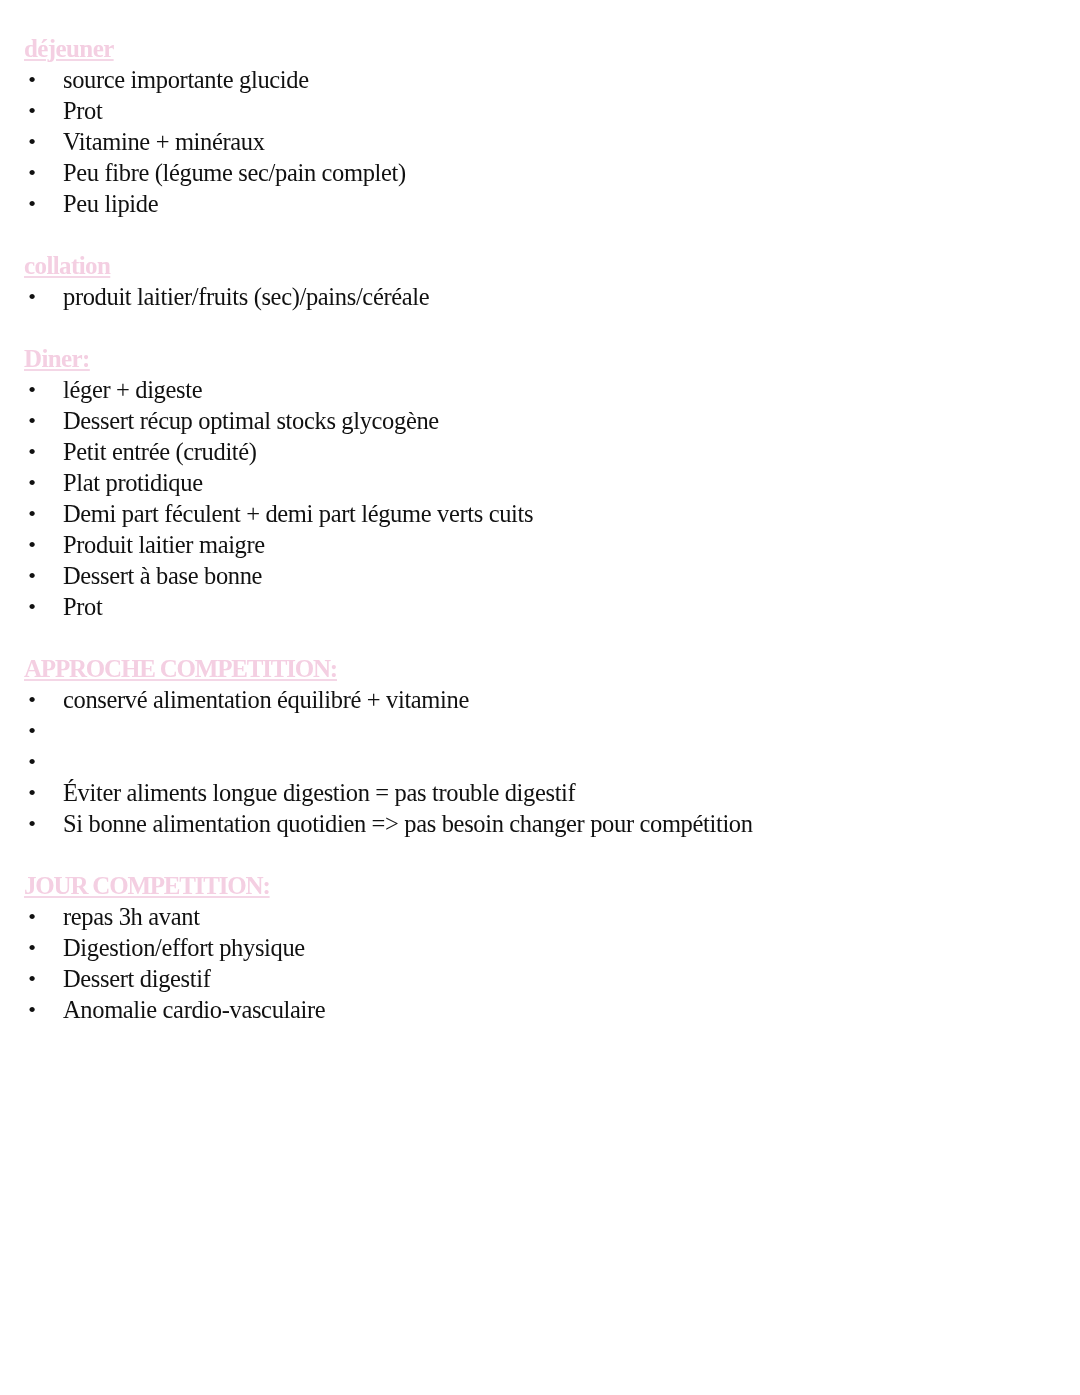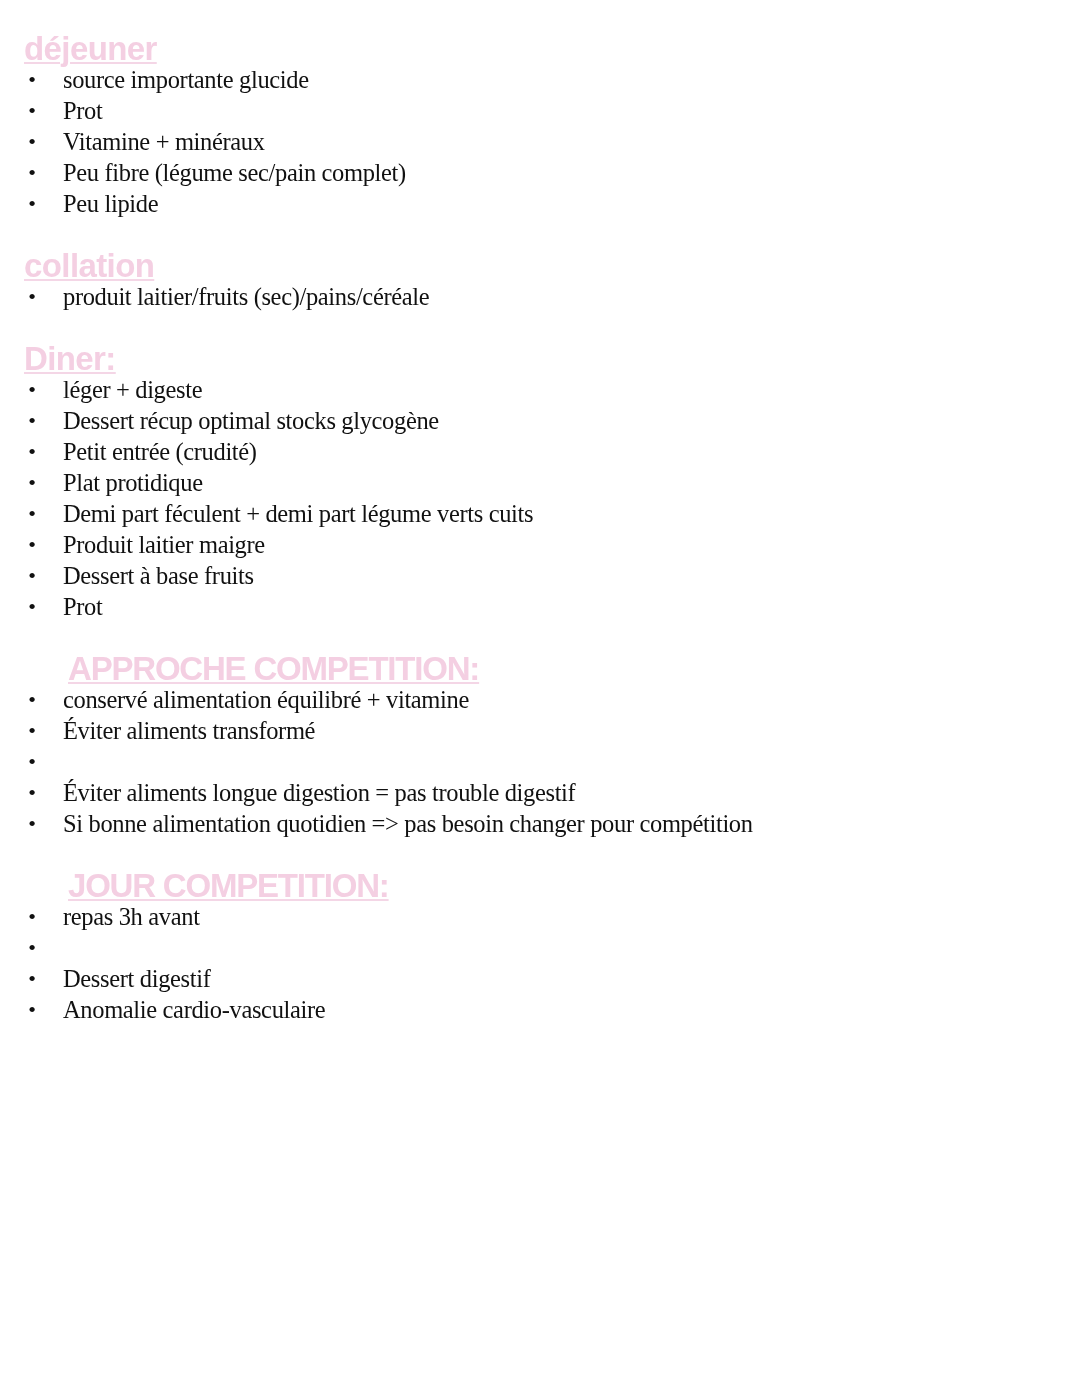--- a/index.html
+++ b/index.html
@@ -20,36 +20,35 @@
       left: 0;
       top: 0;
       width: 1080px;
       height: 1395px;
     }
     .section {
       position: absolute;
       left: 24px;
     }
     .heading {
-      font-family: Liberation Sans, sans-serif;
+      font-family: Liberation Serif, serif;
       font-weight: bold;
-      font-size: 33px;
+      font-size: 25px;
       line-height: 30px;
       height: 30px;
       color: #f4cfe2;
       text-decoration: underline;
       text-decoration-color: #f4d6e6;
       text-decoration-thickness: 2px;
       text-underline-offset: 2px;
       letter-spacing: -0.6px;
       white-space: nowrap;
     }
     .heading.caps {
       letter-spacing: -1.2px;
-      margin-left: 44px;
     }
     ul.items {
       list-style: none;
       margin: 0;
       padding: 0;
     }
     ul.items li {
       position: relative;
       height: 31px;
       line-height: 31px;
@@ -93,39 +92,39 @@
 
   <div class="section" style="top:344px;">
     <div class="heading">Diner:</div>
     <ul class="items">
       <li><span class="bullet">•</span><span>léger + digeste</span></li>
       <li><span class="bullet">•</span><span>Dessert récup optimal stocks glycogène</span></li>
       <li><span class="bullet">•</span><span>Petit entrée (crudité)</span></li>
       <li><span class="bullet">•</span><span>Plat protidique</span></li>
       <li><span class="bullet">•</span><span>Demi part féculent + demi part légume verts cuits</span></li>
       <li><span class="bullet">•</span><span>Produit laitier maigre</span></li>
-      <li><span class="bullet">•</span><span>Dessert à base fruits</span></li>
+      <li><span class="bullet">•</span><span>Dessert à base bonne</span></li>
       <li><span class="bullet">•</span><span>Prot</span></li>
     </ul>
   </div>
 
   <div class="section" style="top:654px;">
     <div class="heading caps">APPROCHE COMPETITION:</div>
     <ul class="items">
       <li><span class="bullet">•</span><span>conservé alimentation équilibré + vitamine</span></li>
-      <li><span class="bullet">•</span><span>Éviter aliments transformé</span></li>
+      <li><span class="bullet">•</span></li>
       <li><span class="bullet">•</span></li>
       <li><span class="bullet">•</span><span>Éviter aliments longue digestion = pas trouble digestif</span></li>
       <li><span class="bullet">•</span><span>Si bonne alimentation quotidien =&gt; pas besoin changer pour compétition</span></li>
     </ul>
   </div>
 
   <div class="section" style="top:871px;">
     <div class="heading caps">JOUR COMPETITION:</div>
     <ul class="items">
       <li><span class="bullet">•</span><span>repas 3h avant</span></li>
-      <li><span class="bullet">•</span></li>
+      <li><span class="bullet">•</span><span>Digestion/effort physique</span></li>
       <li><span class="bullet">•</span><span>Dessert digestif</span></li>
       <li><span class="bullet">•</span><span>Anomalie cardio-vasculaire</span></li>
     </ul>
   </div>
 
 </div>
 
 </body></html>

